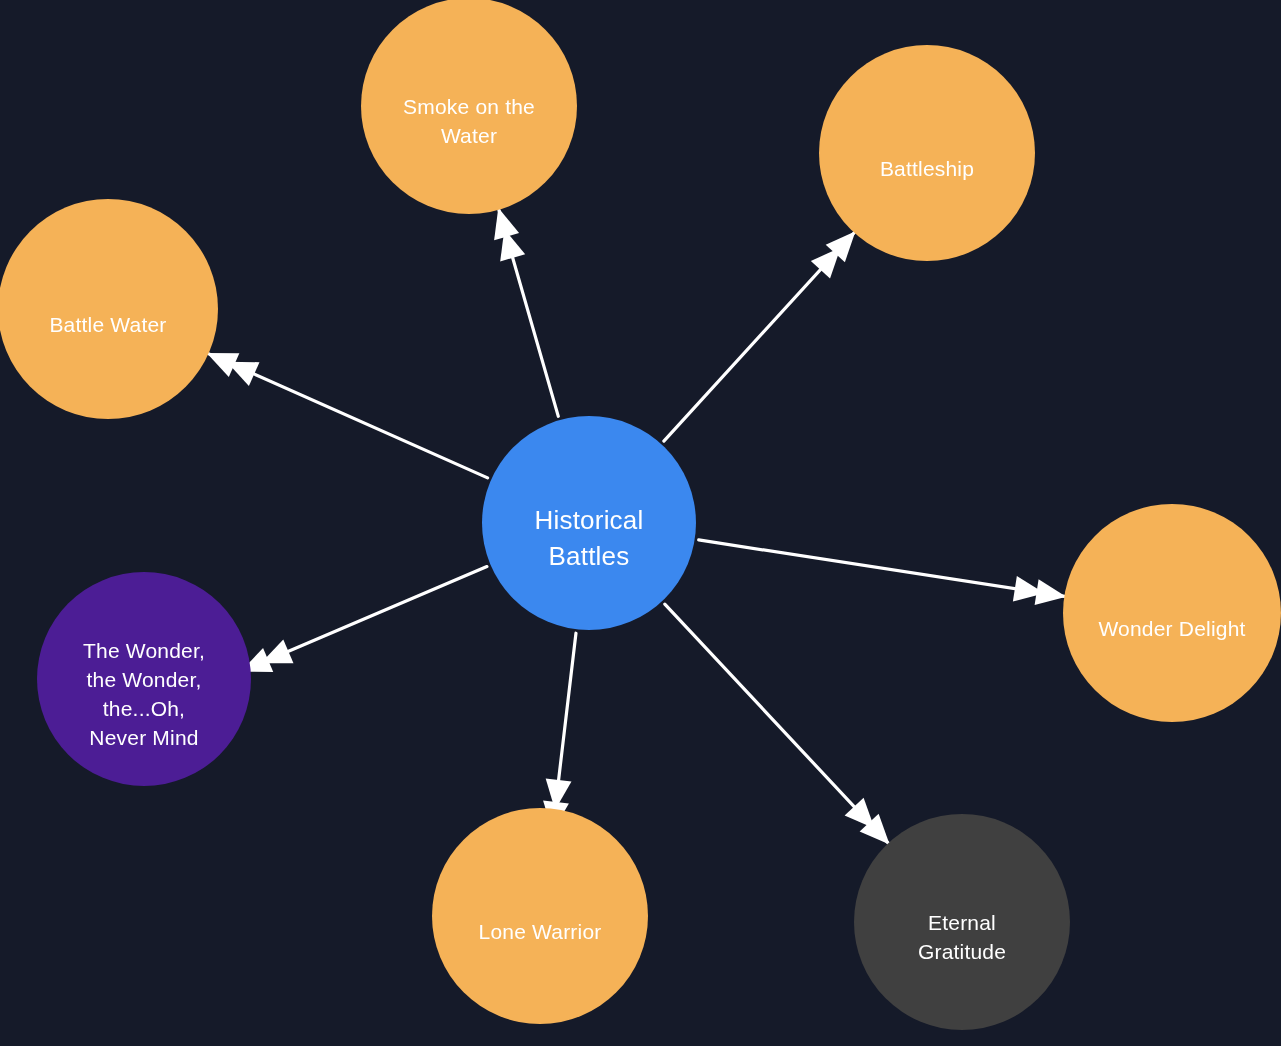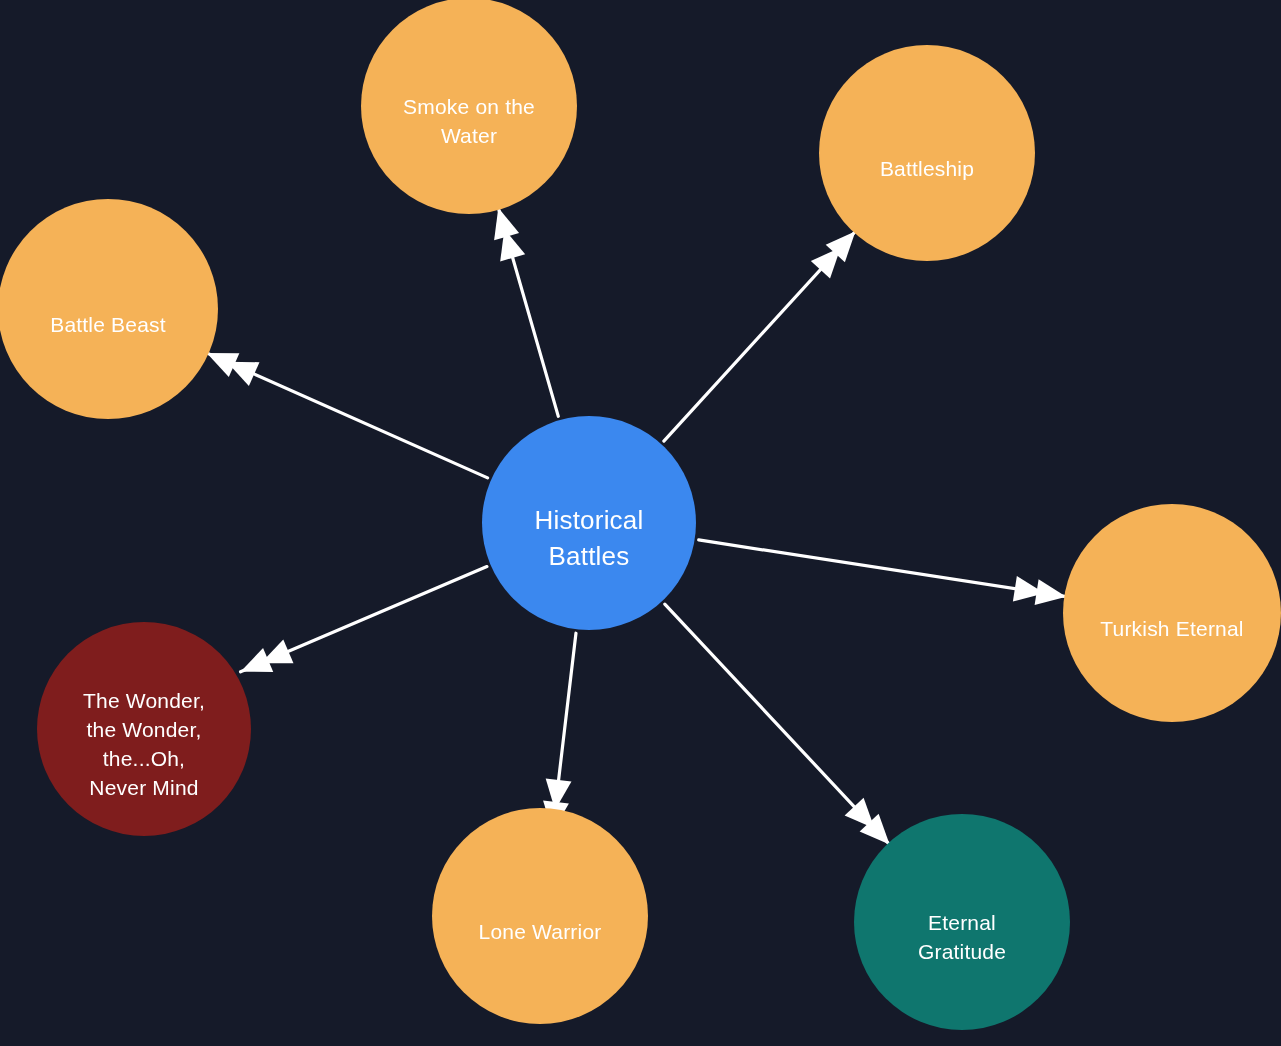--- a/index.html
+++ b/index.html
@@ -98,35 +98,35 @@
     </svg>
   <div id="node-layer">
       <div class="node node-leaf" style="left: 361px; top: -2px; width: 216px; height: 216px; background: rgb(245, 178, 87);">
         <span class="node-label">Smoke on the
 Water</span>
       </div>
       <div class="node node-leaf" style="left: 819px; top: 45px; width: 216px; height: 216px; background: rgb(245, 178, 87); text-align: right;">
         <span class="node-label">Battleship</span>
       </div>
       <div class="node node-leaf" style="left: -2px; top: 199px; width: 220px; height: 220px; background: rgb(245, 178, 87);">
-        <span class="node-label">Battle Beast</span>
+        <span class="node-label">Battle Water</span>
       </div>
       <div class="node node-leaf" style="left: 1063px; top: 504px; width: 218px; height: 218px; background: rgb(245, 178, 87);">
-        <span class="node-label">Turkish Eternal</span>
+        <span class="node-label">Wonder Delight</span>
       </div>
-      <div class="node node-leaf" style="left: 37px; top: 622px; width: 214px; height: 214px; background: #7f1d1d;">
+      <div class="node node-leaf" style="left: 37px; top: 572px; width: 214px; height: 214px; background: #4c1d95;">
         <span class="node-label">The Wonder,
 the Wonder,
 the...Oh,
 Never Mind</span>
       </div>
       <div class="node node-leaf" style="left: 432px; top: 808px; width: 216px; height: 216px; background: rgb(245, 178, 87);">
         <span class="node-label">Lone Warrior</span>
       </div>
-      <div class="node node-leaf" style="left: 854px; top: 814px; width: 216px; height: 216px; background: #0f766e;">
+      <div class="node node-leaf" style="left: 854px; top: 814px; width: 216px; height: 216px; background: #404040;">
         <span class="node-label">Eternal
 Gratitude</span>
       </div>
       <div class="node node-root" style="left: 482px; top: 416px; width: 214px; height: 214px; background: rgb(59, 136, 239);">
         <span class="node-label">Historical
 Battles</span>
       </div>
     </div>
 </div>
 

